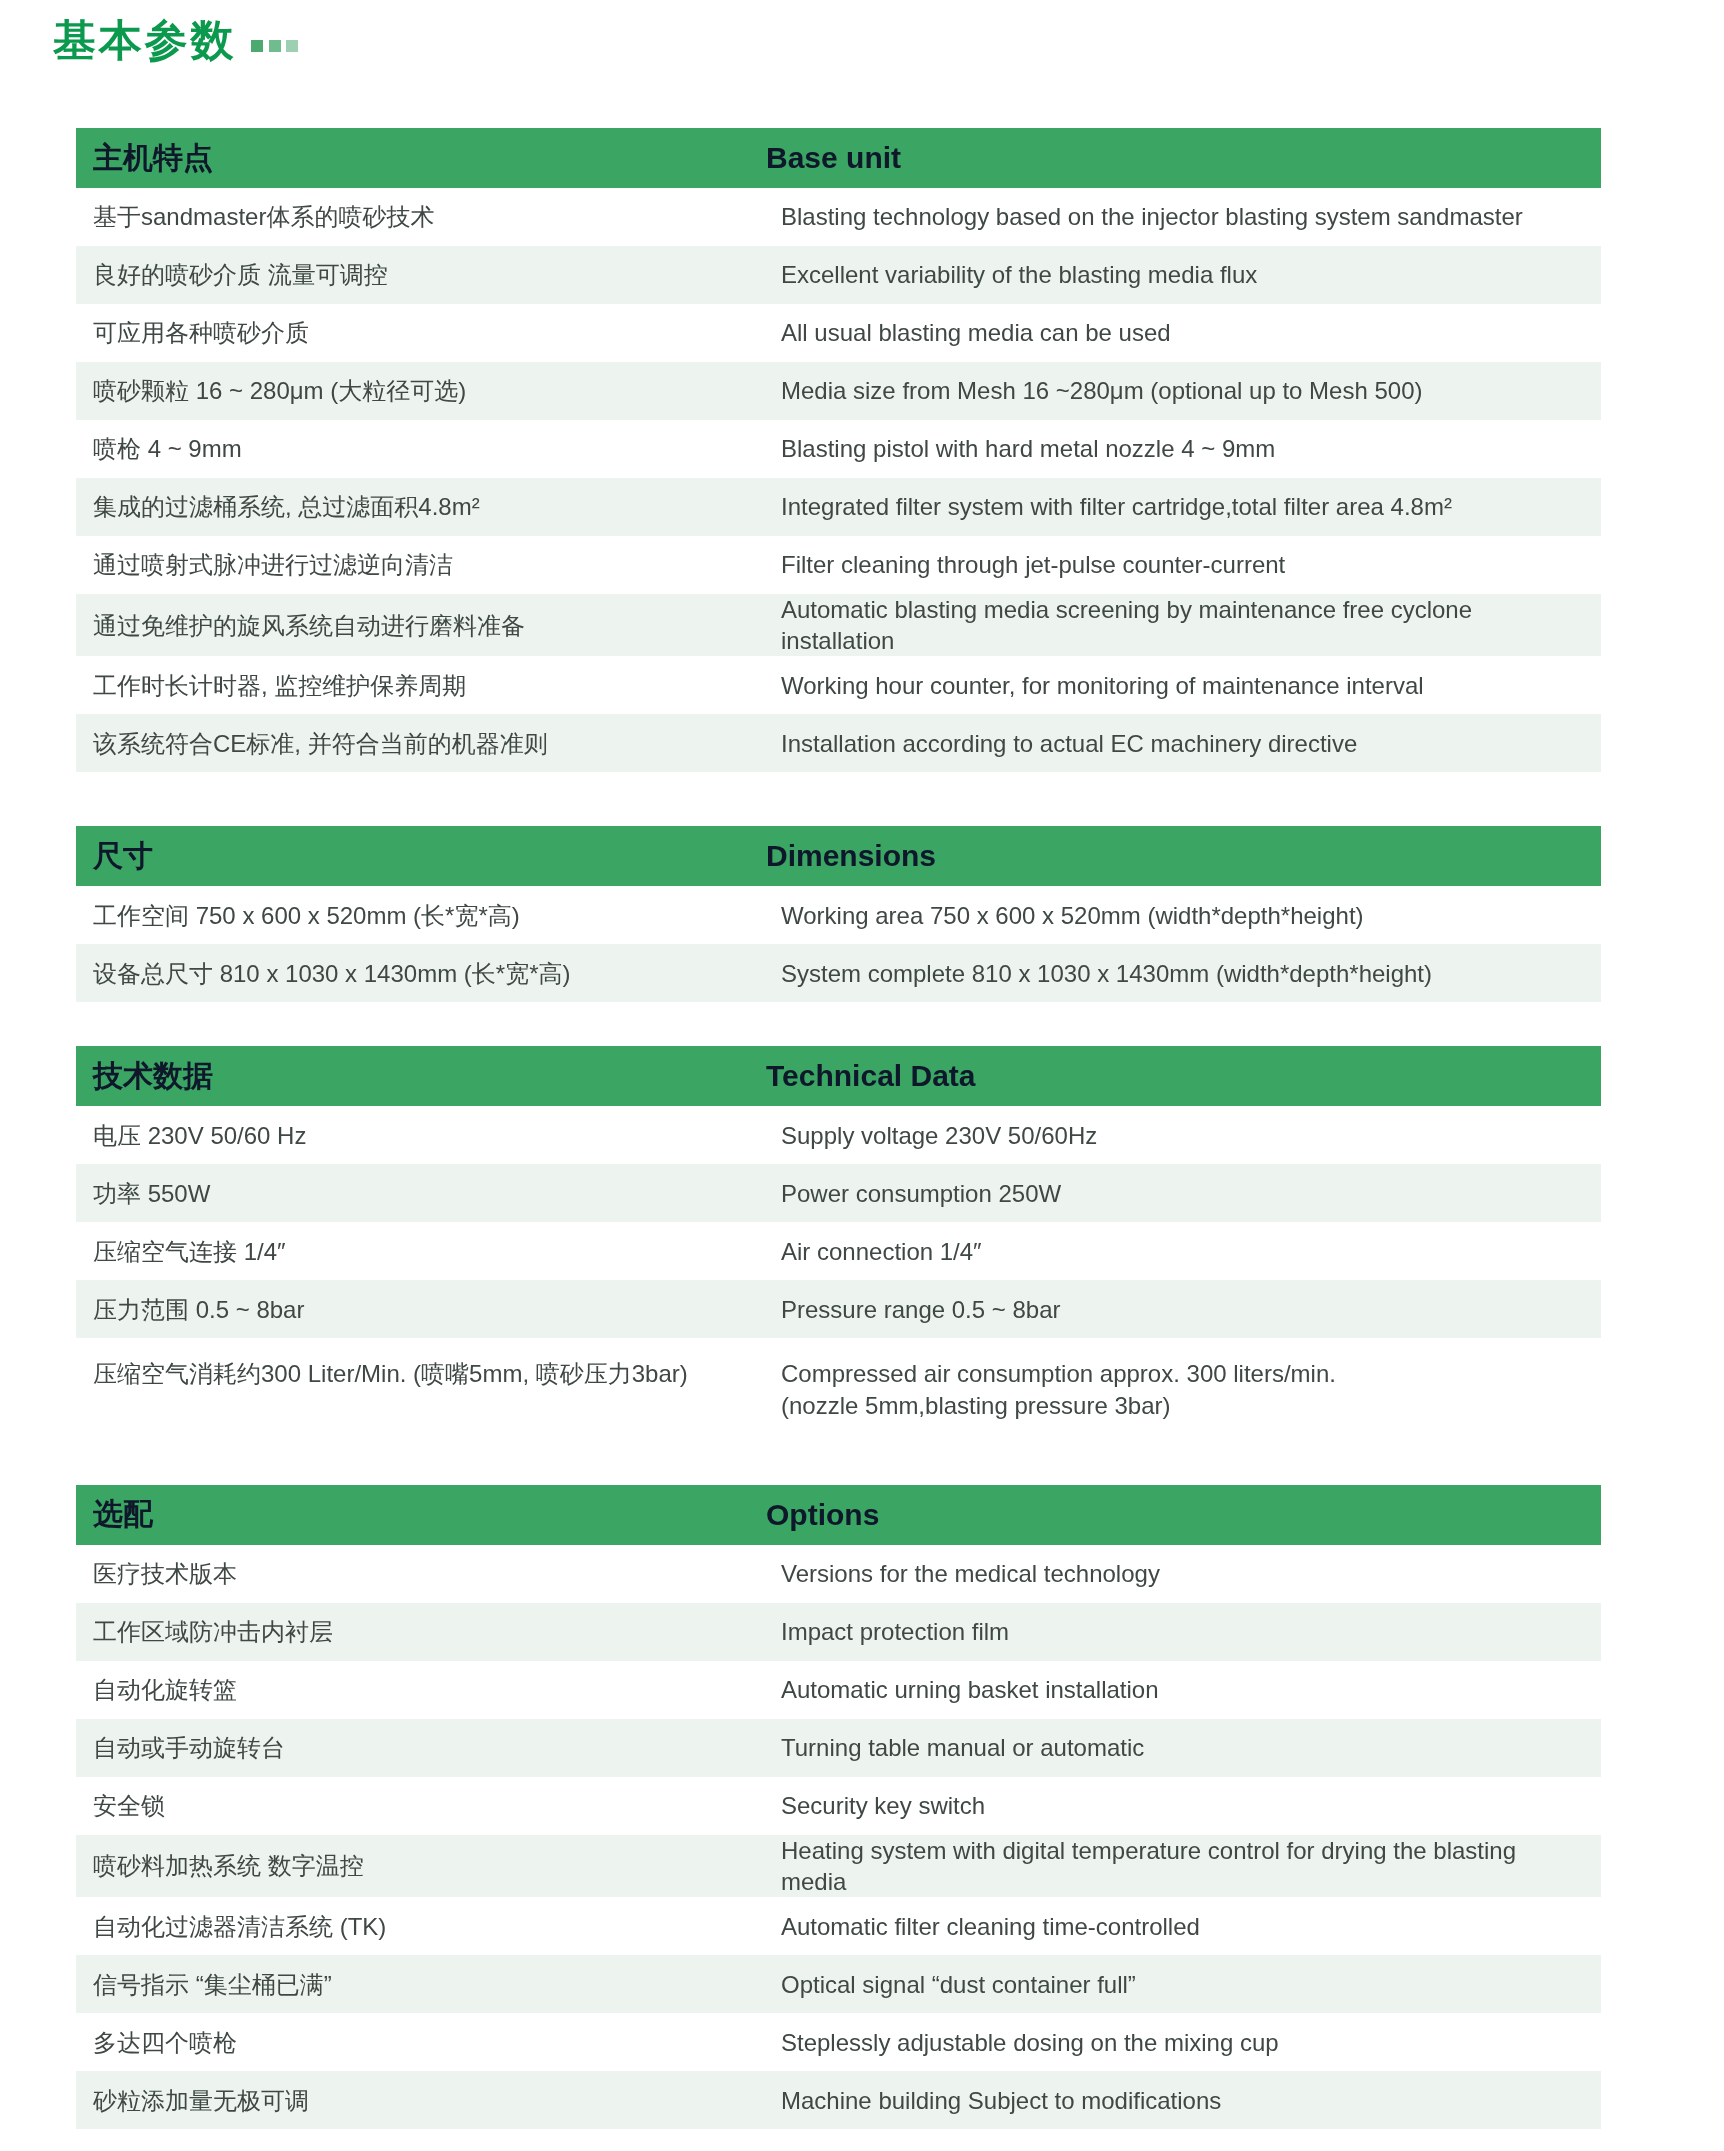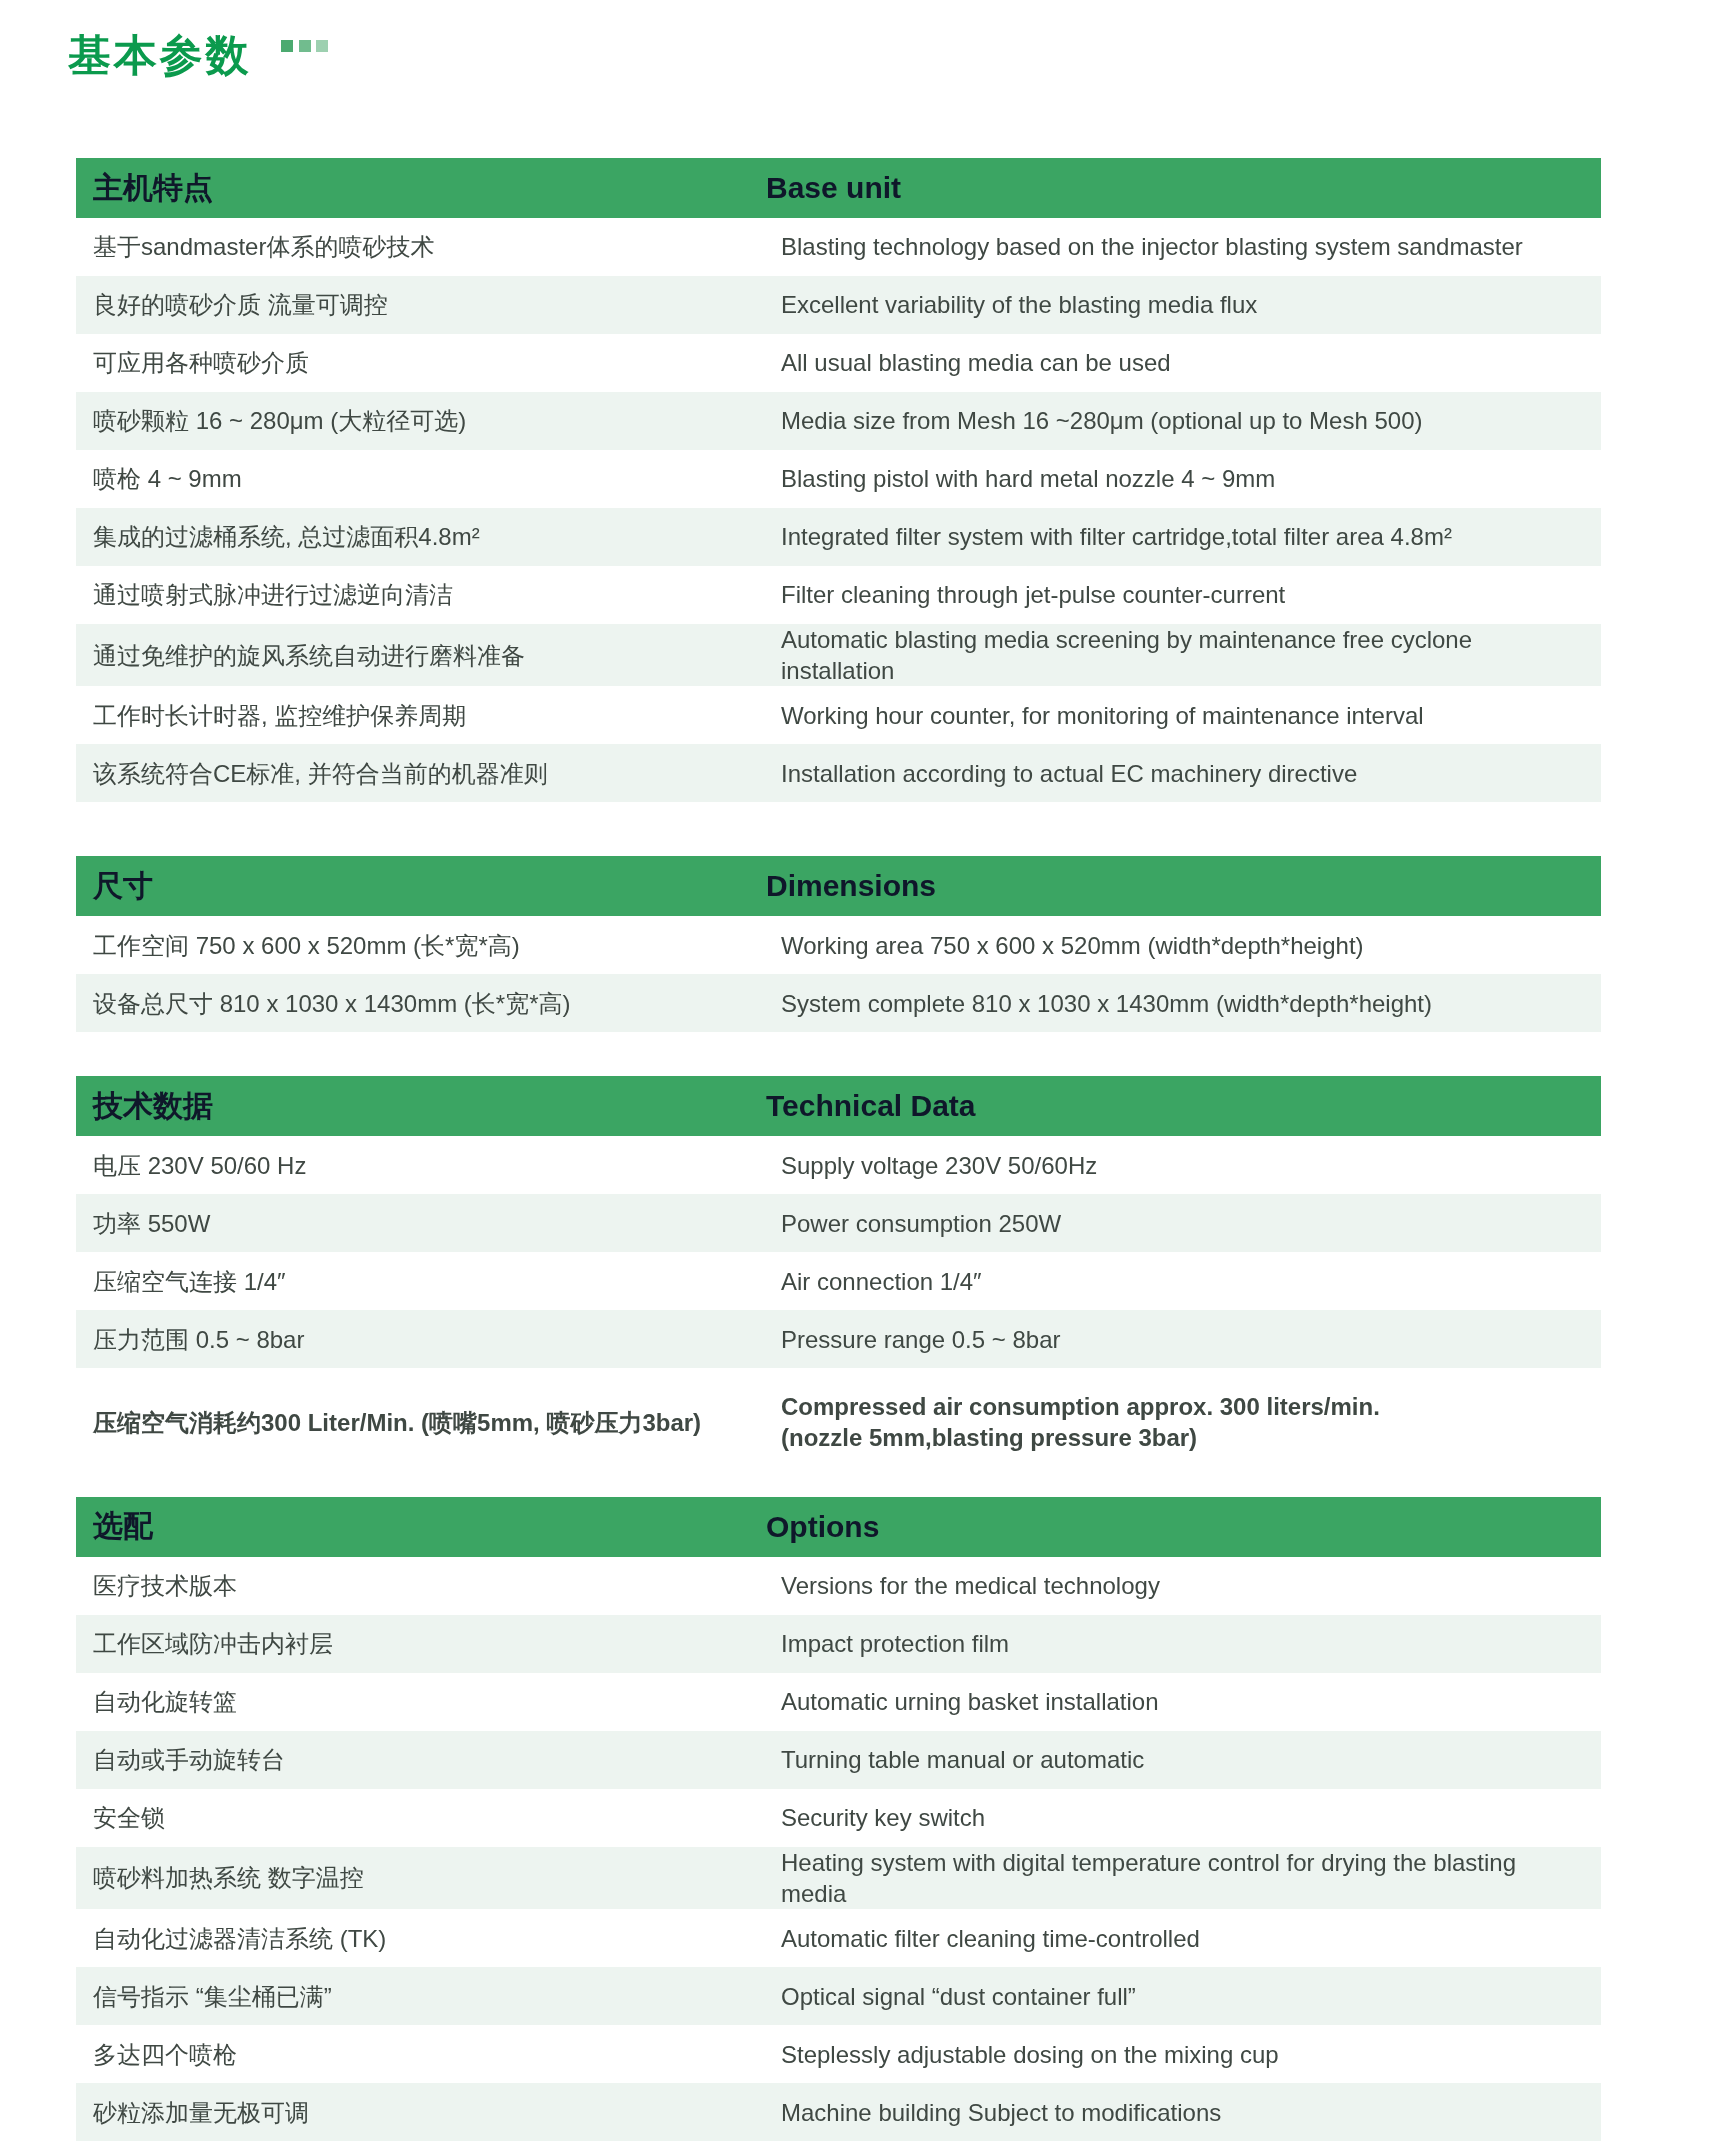--- a/index.html
+++ b/index.html
@@ -9,21 +9,21 @@
     font-family:"Liberation Sans","DejaVu Sans",sans-serif;
     color:#3f4843;
     overflow:hidden;
   }
   .page{width:1725px;height:2152px;position:relative;}
   .page-title-row{
     padding:15px 0 0 53px;
     display:flex;align-items:flex-start;
   }
   .page-title{
-    margin:15px;font-size:43px;line-height:50px;font-weight:bold;
+    margin:0;font-size:43px;line-height:50px;font-weight:bold;
     color:#0b9a4d;letter-spacing:2.8px;
   }
   .sq{width:12px;height:12px;display:inline-block;margin-top:25px;}
   .sq1{background:#4caa70;margin-left:15px;}
   .sq2{background:#71bc8e;margin-left:5.6px;}
   .sq3{background:#9dd0b0;margin-left:5.6px;}
 
   .spec-table{width:1525px;margin-left:76px;}
   .mt-1{margin-top:63px;}
   .mt-2{margin-top:54px;}
@@ -37,23 +37,22 @@
   }
   .trow{
     min-height:58px;display:flex;align-items:center;
     font-size:24px;line-height:1.3;gap:15px;
   }
   .tbody .trow:nth-child(even){background:#edf4f0;}
   .cell{box-sizing:border-box;}
   .cell.zh{flex:0 0 690px;padding-left:17px;padding-right:28px;}
   .cell.en{flex:1;padding-right:22.4px;white-space:pre-line;}
   .trow.row-tall{
-    min-height:104px;align-items:center;
-    padding-top:2px;
-    font-weight:bold;
+    min-height:104px;align-items:flex-start;
+    padding-top:20px;
   }
 </style>
 </head>
 <body>
 
 <div class="page">
 
   <div class="page-title-row">
     <h1 class="page-title">基本参数</h1>
     <span class="sq sq1"></span>

